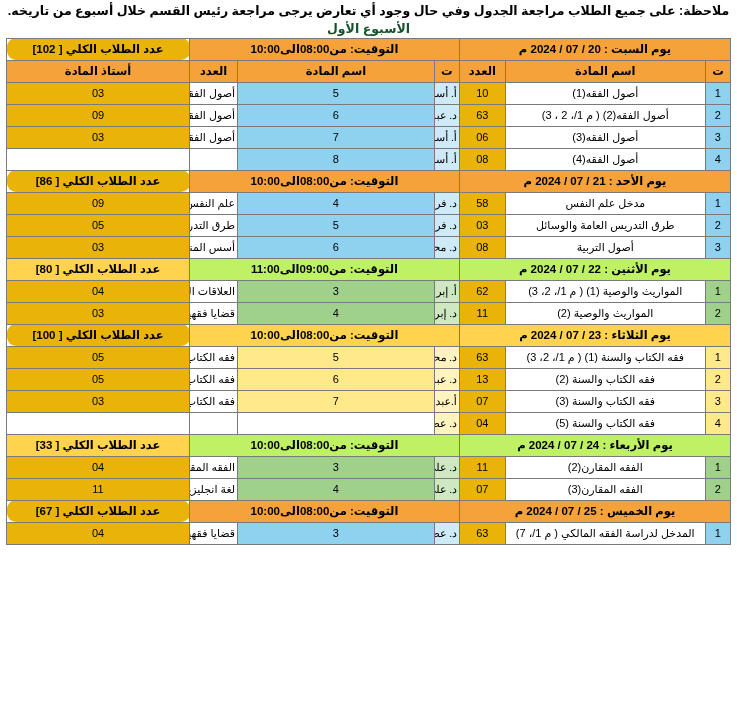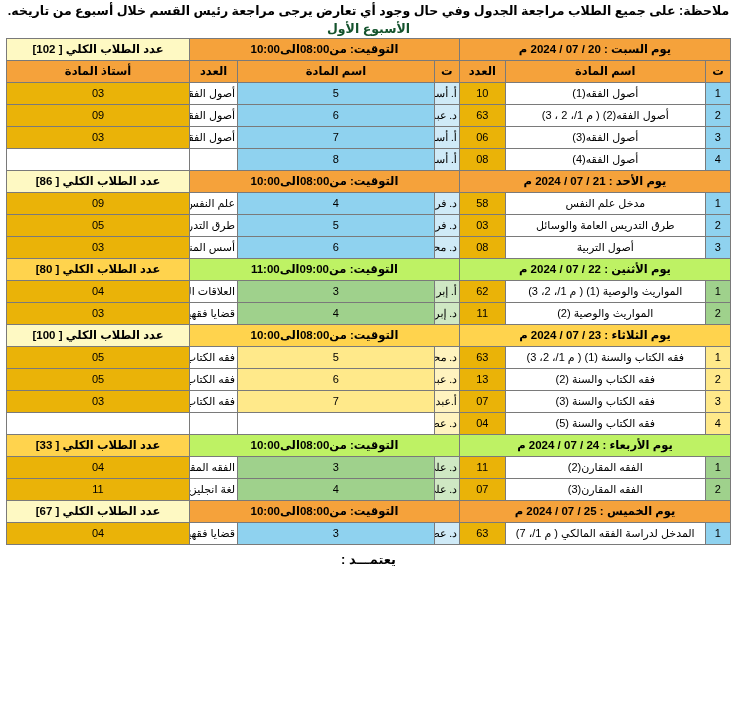--- a/index.html
+++ b/index.html
@@ -46,21 +46,21 @@
   col.c-sub2{width:172px;}
   col.c-cnt2{width:42px;}
   col.c-teach{width:160px;}
 
   
   .dayrow td{font-weight:bold;font-size:11.5px;height:21px;}
   .day-orange{background:#f5a23b;}
   .day-green{background:#bef264;}
   .day-yellow{background:#ffd34d;}
 
-  .cnt-badge{background:#fef9c3;color:#000;font-weight:bold;}
+  .cnt-badge{background:#eab308;color:#000;font-weight:bold;border-radius:9px;}
   .cnt-badge-g{background:#ffd34d;color:#000;font-weight:bold;}
   .time-cell{font-weight:bold;}
   .date-cell{font-weight:bold;margin-top:17px;}
 
   
   .hdr td{background:#f5a23b;font-weight:bold;font-size:11.5px;height:20px;}
 
   
   .t-white{background:#ffffff;}
   .t-orange{background:#eab308;}
@@ -284,14 +284,13 @@
         <td class="t-orange">63</td>
         <td class="t-lightblue arabic-hand">د. عصام الحمري</td>
         <td class="t-blue">3</td>
         <td class="t-white">قضايا فقهية معاصرة(2)</td>
         <td class="t-orange">04</td>
       </tr>
 
     </tbody>
   </table>
 
-  <div class="footer">يعتمـــد :</div>
 </div>
 
 </body></html>

